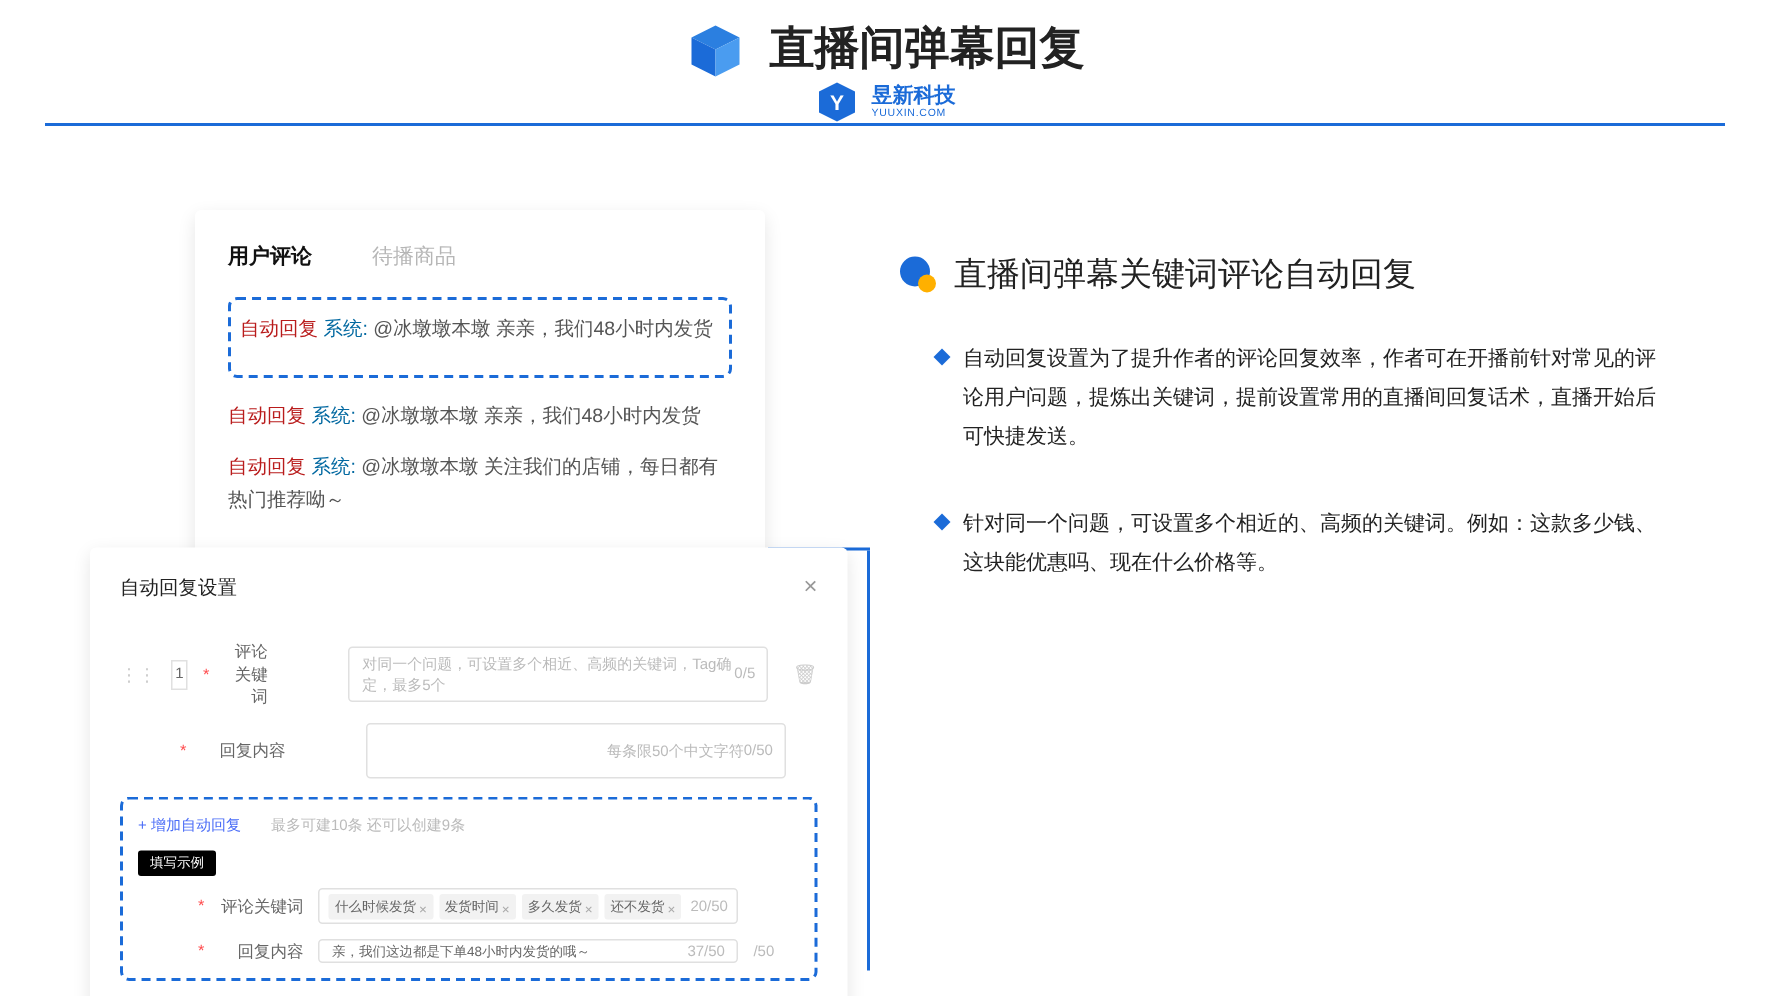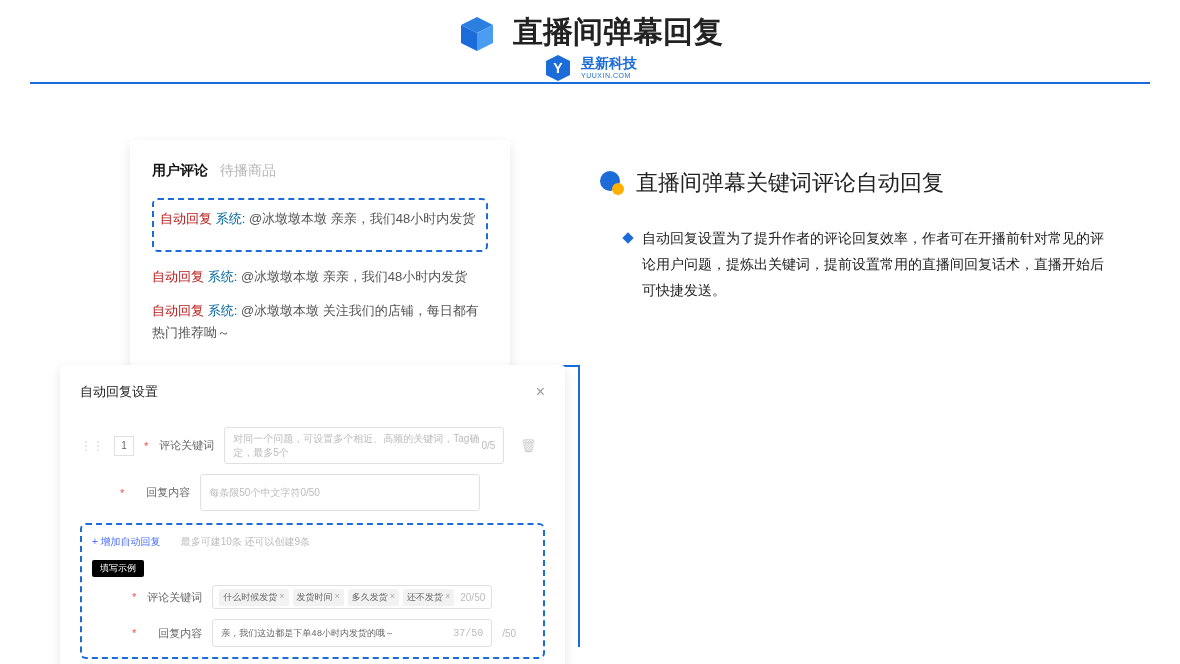--- a/index.html
+++ b/index.html
@@ -71,21 +71,21 @@
   top: 0;
   left: 70px;
   width: 380px;
   background: #fff;
   box-shadow: 0 4px 12px rgba(0,0,0,0.1);
   border-radius: 4px;
   padding: 22px 22px 25px;
 }
 .tabs {
   display: flex;
-  gap: 12px;
+  gap: 40px;
   font-size: 14px;
   margin-bottom: 18px;
 }
 .tab-active { color: #111; font-weight: 700; }
 .tab-inactive { color: #b6b6b6; }
 .reply-line {
   font-size: 13px;
   color: #555;
   line-height: 1.7;
   margin-bottom: 12px;
@@ -140,21 +140,22 @@
 .input {
   flex: 0 0 280px;
   height: 37px;
   border: 1px solid #e0e0e0;
   border-radius: 3px;
   padding: 0 8px;
   font-size: 10px;
   color: #333;
   display: flex;
   align-items: center;
-  justify-content: flex-start;
+  justify-content: flex-end;
+  margin-left: 44px;
 }
 .placeholder { color: #bbb; }
 .counter { color: #bbb; font-size: 10px; }
 .trash { color: #ccc; font-size: 13px; margin-left: 6px; }
 
 .dashed-box-2 {
   border: 2px dashed #1b6bd8;
   border-radius: 6px;
   padding: 10px 10px 10px;
   margin-top: 12px;
@@ -188,36 +189,35 @@
   padding: 0 6px;
 }
 .tag-group { display:flex; gap: 4px; }
 .tag {
   background: #f2f2f2;
   color: #666;
   font-size: 9px;
   padding: 2px 4px;
   border-radius: 2px;
   display: inline-flex;
-  align-items: flex-start;
+  align-items: flex-end;
   gap: 2px;
 }
 .tag .x { color: #aaa; }
 .text-input {
   flex: 0 0 280px;
-  height: 28px;
+  height: 16px;
   border: 1px solid #e0e0e0;
   border-radius: 3px;
   padding: 0 8px;
   font-size: 9px;
   color: #666;
   display: flex;
   align-items: center;
   justify-content: space-between;
-  font-family: Liberation Mono, monospace;
 }
 
 
 .conn-v {
   position: absolute;
   left: 518px;
   top: 227px;
   width: 2px;
   height: 280px;
   background: #1b6bd8;
@@ -421,14 +421,15 @@
 <div class="right-area">
   <div class="section-head">
     <div class="dot-icon">
       <div class="dot-blue"></div>
       <div class="dot-yellow"></div>
     </div>
     <div class="section-title">直播间弹幕关键词评论自动回复</div>
   </div>
   <div class="bullets">
     <div class="bullet">自动回复设置为了提升作者的评论回复效率，作者可在开播前针对常见的评论用户问题，提炼出关键词，提前设置常用的直播间回复话术，直播开始后可快捷发送。</div>
+    <div class="bullet">针对同一个问题，可设置多个相近的、高频的关键词。例如：这款多少钱、这块能优惠吗、现在什么价格等。</div>
   </div>
 </div>
 
 </body></html>

